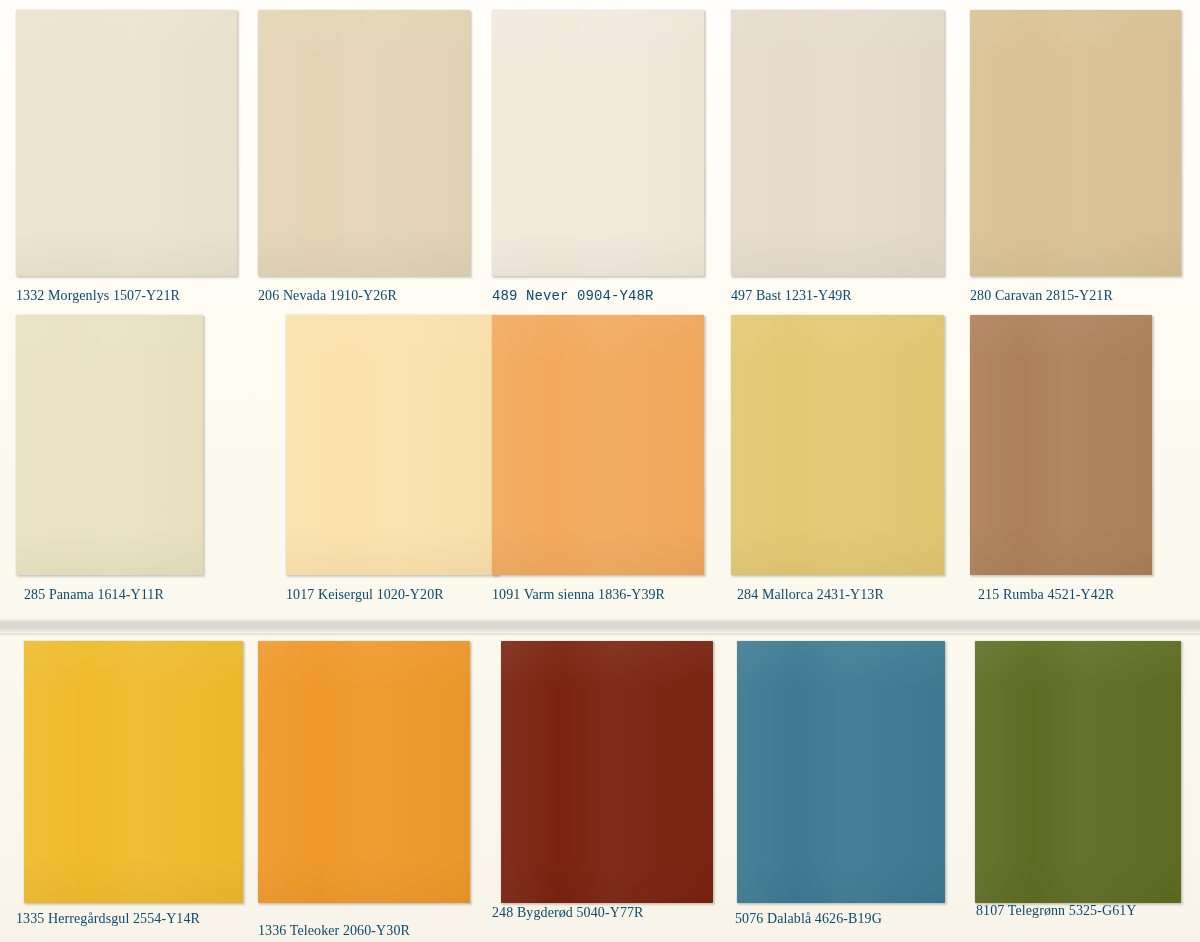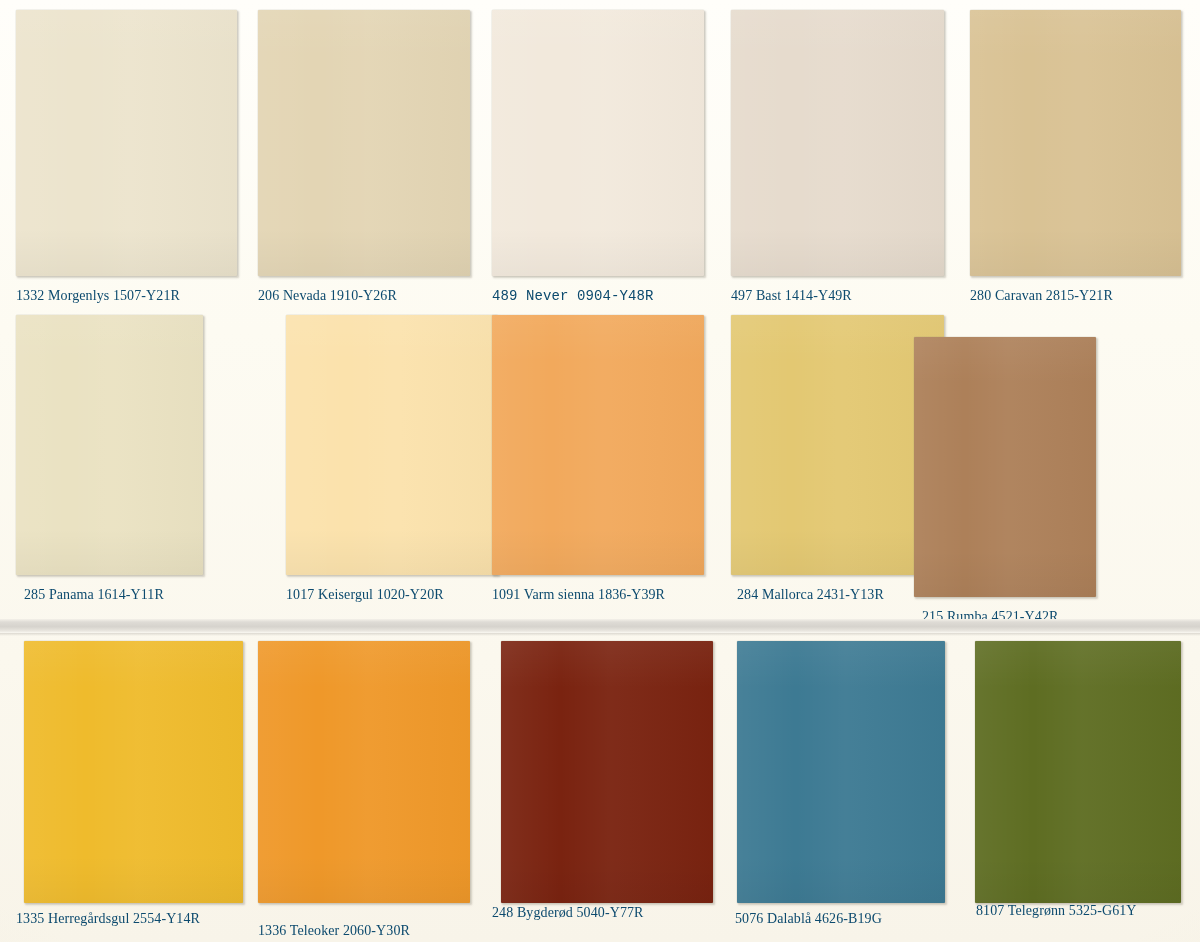--- a/index.html
+++ b/index.html
@@ -120,21 +120,21 @@
       <div class="label" style="top:278px;">206 Nevada 1910-Y26R</div>
     </div>
 
     <div class="cell" style="position:absolute;left:492px;width:212px;">
       <div class="chip" style="height:266px;background:#f2e9dc;"></div>
       <div class="label" style="top:278px;font-family:Liberation Mono, monospace;">489 Never 0904-Y48R</div>
     </div>
 
     <div class="cell" style="position:absolute;left:731px;width:213px;">
       <div class="chip" style="height:266px;background:#e6dbcd;"></div>
-      <div class="label" style="top:278px;">497 Bast 1414-Y49R</div>
+      <div class="label" style="top:278px;">497 Bast 1231-Y49R</div>
     </div>
 
     <div class="cell" style="position:absolute;left:970px;width:211px;">
       <div class="chip" style="height:266px;background:#d9c294;"></div>
       <div class="label" style="top:278px;">280 Caravan 2815-Y21R</div>
     </div>
 
   </div>
 
   <div class="row row-2">
@@ -152,21 +152,21 @@
     <div class="cell" style="position:absolute;left:492px;width:212px;">
       <div class="chip" style="height:260px;background:#f2a95c;"></div>
       <div class="label" style="top:272px;font-family:Liberation Serif, serif;">1091 Varm sienna 1836-Y39R</div>
     </div>
 
     <div class="cell" style="position:absolute;left:731px;width:213px;">
       <div class="chip" style="height:260px;background:#e3c872;"></div>
       <div class="label" style="top:272px;left:6px;">284 Mallorca 2431-Y13R</div>
     </div>
 
-    <div class="cell" style="position:absolute;left:914px;width:182px;margin-top:22px;">
+    <div class="cell" style="position:absolute;left:970px;width:182px;">
       <div class="chip" style="height:260px;background:#ad8059;"></div>
       <div class="label" style="top:272px;left:8px;">215 Rumba 4521-Y42R</div>
     </div>
 
   </div>
 
   <div class="divider"></div>
 
   <div class="row row-3">
 

